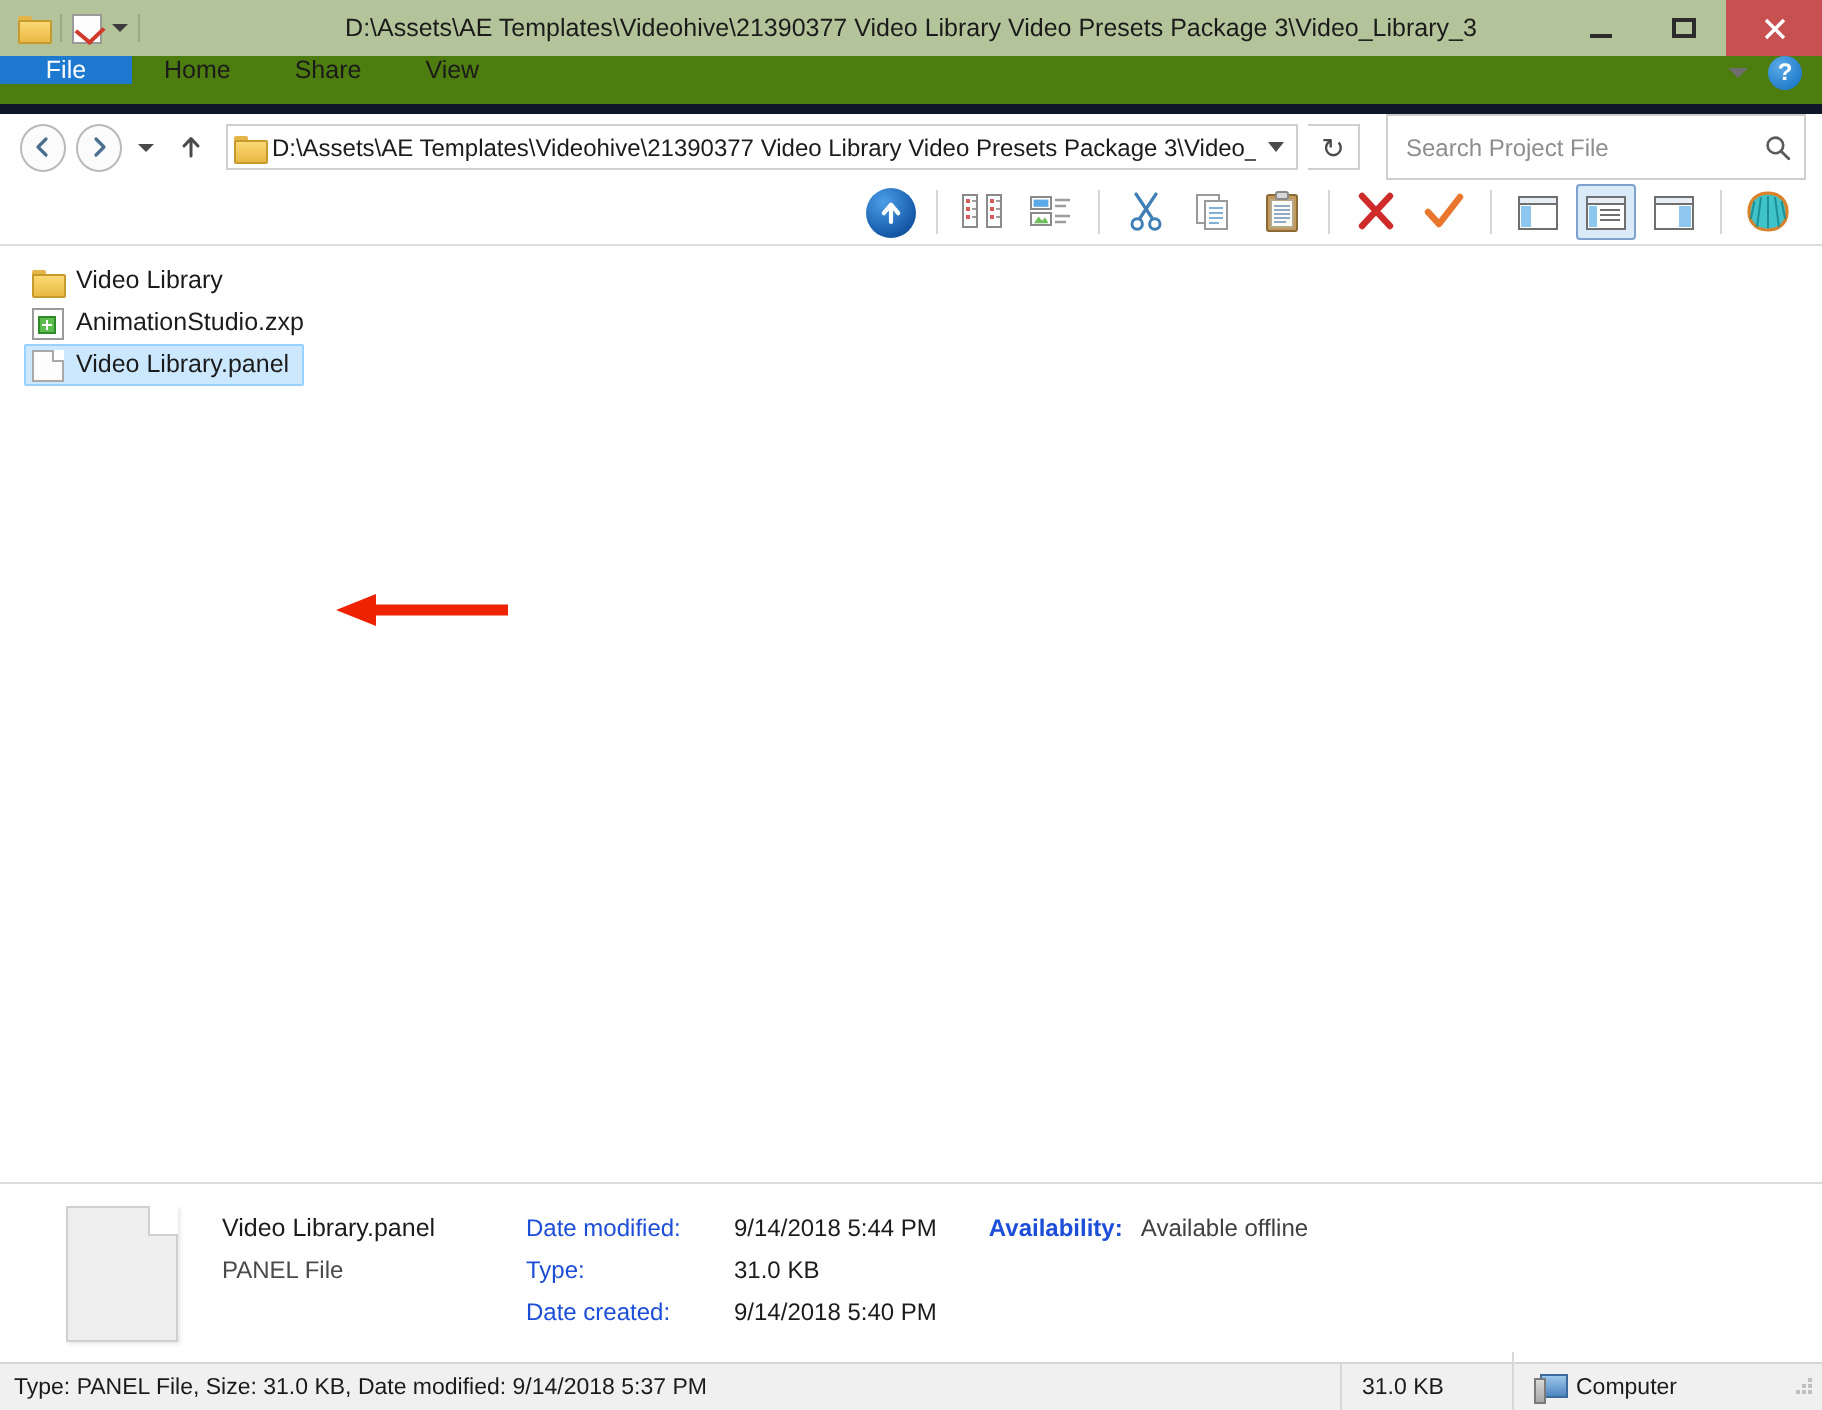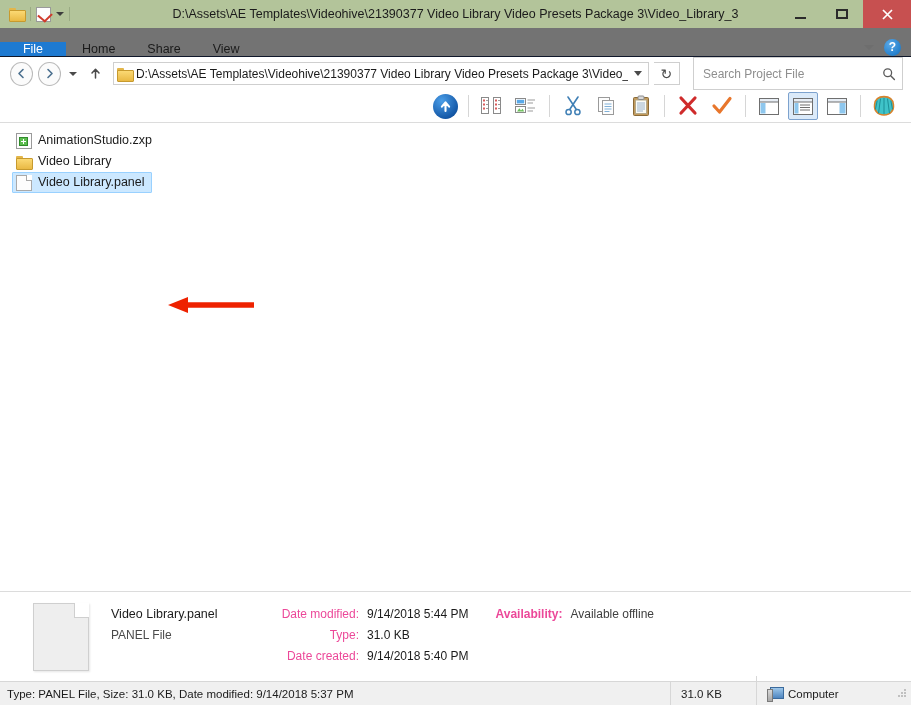--- a/index.html
+++ b/index.html
@@ -123,24 +123,24 @@
   .wc-close {
     background: #c75050;
     width: 48px;
   }
   .wc-close svg { display: block; }
 
   
   .ribbon {
     flex: 0 0 29px;
     height: 29px;
-    background: #737373;
-    display: flex;
-    align-items: flex-end;
-    border-bottom: 1px solid #0f172a;
+    background: #4d7c0f;
+    display: flex;
+    align-items: flex-start;
+    border-bottom: 5px solid #0f172a;
     position: relative;
   }
   .tab {
     display: flex;
     align-items: center;
     justify-content: center;
     font-size: 12.5px;
     color: #1b1b1b;
     padding: 0 16px;
     min-width: 52px;
@@ -434,21 +434,21 @@
     border-left: 1px solid #cfcfcf;
     border-bottom: 1px solid #cfcfcf;
   }
   .details-cols {
     display: flex;
     gap: 26px;
     padding-top: 2px;
   }
   .dcol { display: flex; flex-direction: column; gap: 3px; }
   .dcol .drow { display: flex; gap: 8px; font-size: 12px; line-height: 18px; }
-  .dlabel { color: #ec4899; text-align: right; }
+  .dlabel { color: #1d4ed8; }
   .dvalue { color: #1b1b1b; }
   .dname { font-size: 12.5px; color: #1b1b1b; line-height: 18px; }
   .dtype { font-size: 12px; color: #4a4a4a; line-height: 18px; }
   .col-name { display: flex; flex-direction: column; width: 126px; }
   .lbl-w1 { width: 96px; }
   .lbl-w2 { width: 68px; font-weight: bold; }
   .davail { color: #404040; }
 
   
   .statusbar {
@@ -725,31 +725,31 @@
         </g>
       </svg>
     </div>
   </div>
 
   <div class="content">
     <div class="filelist">
 
       <div class="filerow">
         <div class="fileitem">
+          <span class="ficon icon-folder"></span>
+          <span>Video Library</span>
+        </div>
+      </div>
+
+      <div class="filerow">
+        <div class="fileitem">
           <span class="ficon icon-zxp">
             <span class="zxp-plus"></span>
           </span>
           <span>AnimationStudio.zxp</span>
-        </div>
-      </div>
-
-      <div class="filerow">
-        <div class="fileitem">
-          <span class="ficon icon-folder"></span>
-          <span>Video Library</span>
         </div>
       </div>
 
       <div class="filerow">
         <div class="fileitem selected">
           <span class="ficon icon-doc"></span>
           <span>Video Library.panel</span>
         </div>
       </div>
 

